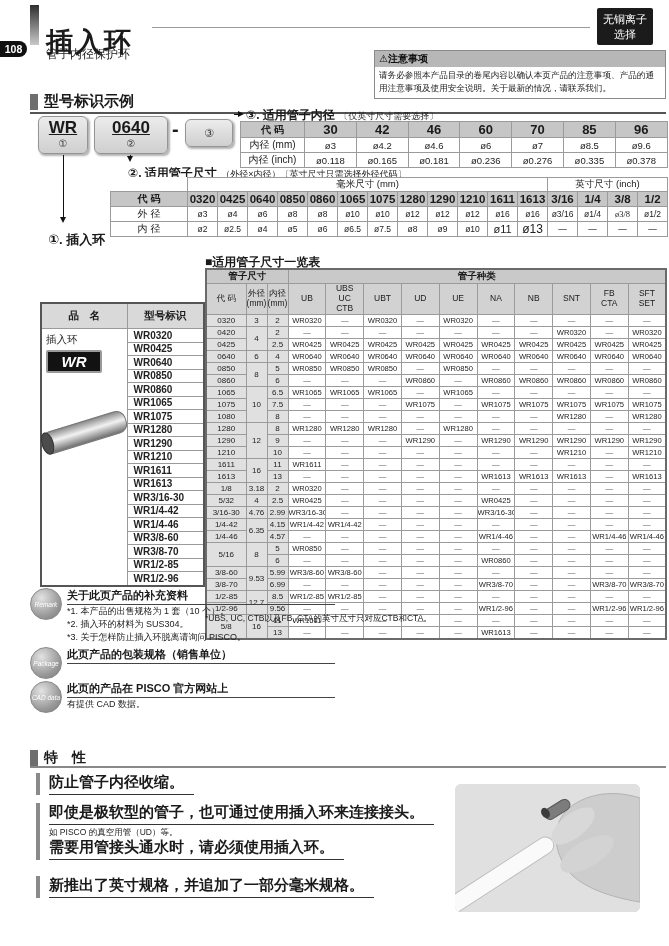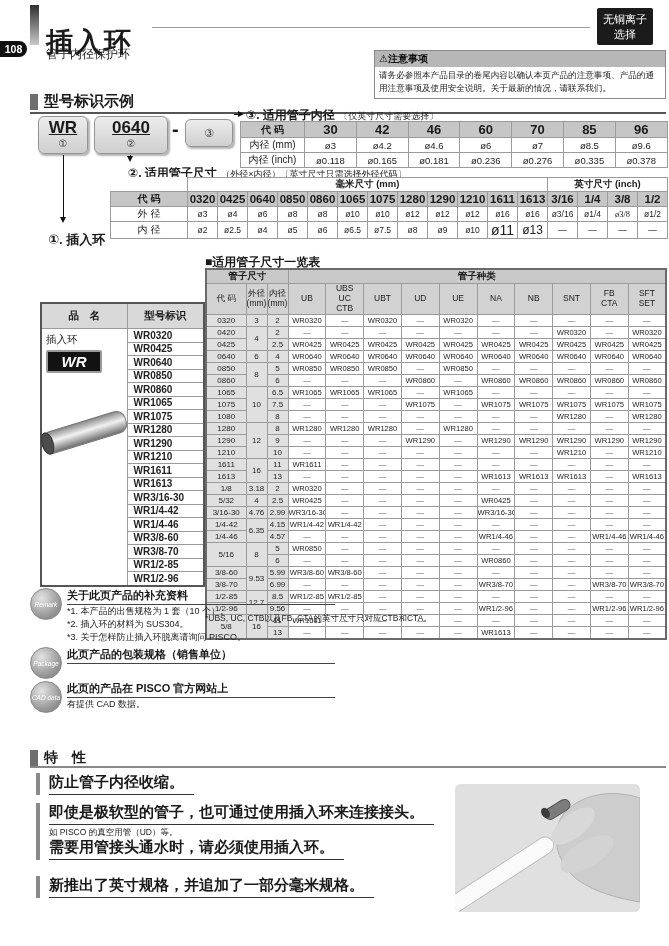--- a/index.html
+++ b/index.html
@@ -42,21 +42,21 @@
   .callout .small{font-size:9px;color:#222;}
 
   
   table{border-collapse:collapse;table-layout:fixed;}
   .st{position:absolute;background:#fff;}
   .st th,.st td{border:1px solid #9b9b9b;text-align:center;padding:0;overflow:hidden;white-space:nowrap;}
   .st .lbl{font-size:10px;font-weight:normal;background:#fff;}
   .st .code-row th{background:#c6c6c6;font-size:13px;font-weight:bold;}
   .st .code-row .lbl{font-size:10px;background:#c6c6c6;}
   .st td{font-size:9.5px;height:13px;color:#222;}
-  .st .grp{font-size:9.5px;font-weight:bold;background:#fff;height:13px;}
+  .st .grp{font-size:9.5px;font-weight:normal;background:#fff;height:13px;}
   .st .blank{border-left:none;border-top:none;background:#fff;}
   .st tr{height:14px;}
 
   
   .bt{position:absolute;left:205px;top:268px;width:460px;border:2px solid #6a6a6a;}
   .bt th,.bt td{border:1px solid #9b9b9b;text-align:center;padding:0;overflow:hidden;white-space:nowrap;}
   .bt .g{background:#c9c9c9;font-size:9.5px;font-weight:bold;height:13px;margin-left:8px;}
   .bt .h{background:#d2d2d2;font-size:8.5px;font-weight:normal;white-space:pre-line;line-height:1.15;height:30px;}
   .bt td{font-size:7.6px;height:11px;color:#222;}
   .bt .c-code{background:#e0e0e0;font-size:8px;}
@@ -239,21 +239,21 @@
           <td style="font-size: 8.5px;">ø2</td>
           <td style="font-size: 8.5px;">ø2.5</td>
           <td style="font-size: 8.5px;">ø4</td>
           <td style="font-size: 8.5px;">ø5</td>
           <td style="font-size: 8.5px;">ø6</td>
           <td style="font-size: 8.5px;">ø6.5</td>
           <td style="font-size: 8.5px;">ø7.5</td>
           <td style="font-size: 8.5px;">ø8</td>
           <td style="font-size: 8.5px;">ø9</td>
           <td style="font-size: 8.5px;">ø10</td>
-          <td style="font-size: 14px;">ø11</td>
+          <td style="font-size: 11px;">ø11</td>
           <td style="font-size: 12px;">ø13</td>
           <td style="font-size: 8.5px;">—</td>
           <td style="font-size: 8.5px;">—</td>
           <td style="font-size: 8.5px;">—</td>
           <td style="font-size: 8.5px;">—</td>
         </tr>
       </tbody>
   </table>
 
   <div class="v-arrow" style="left:63px;top:155px;height:65px;"></div>

